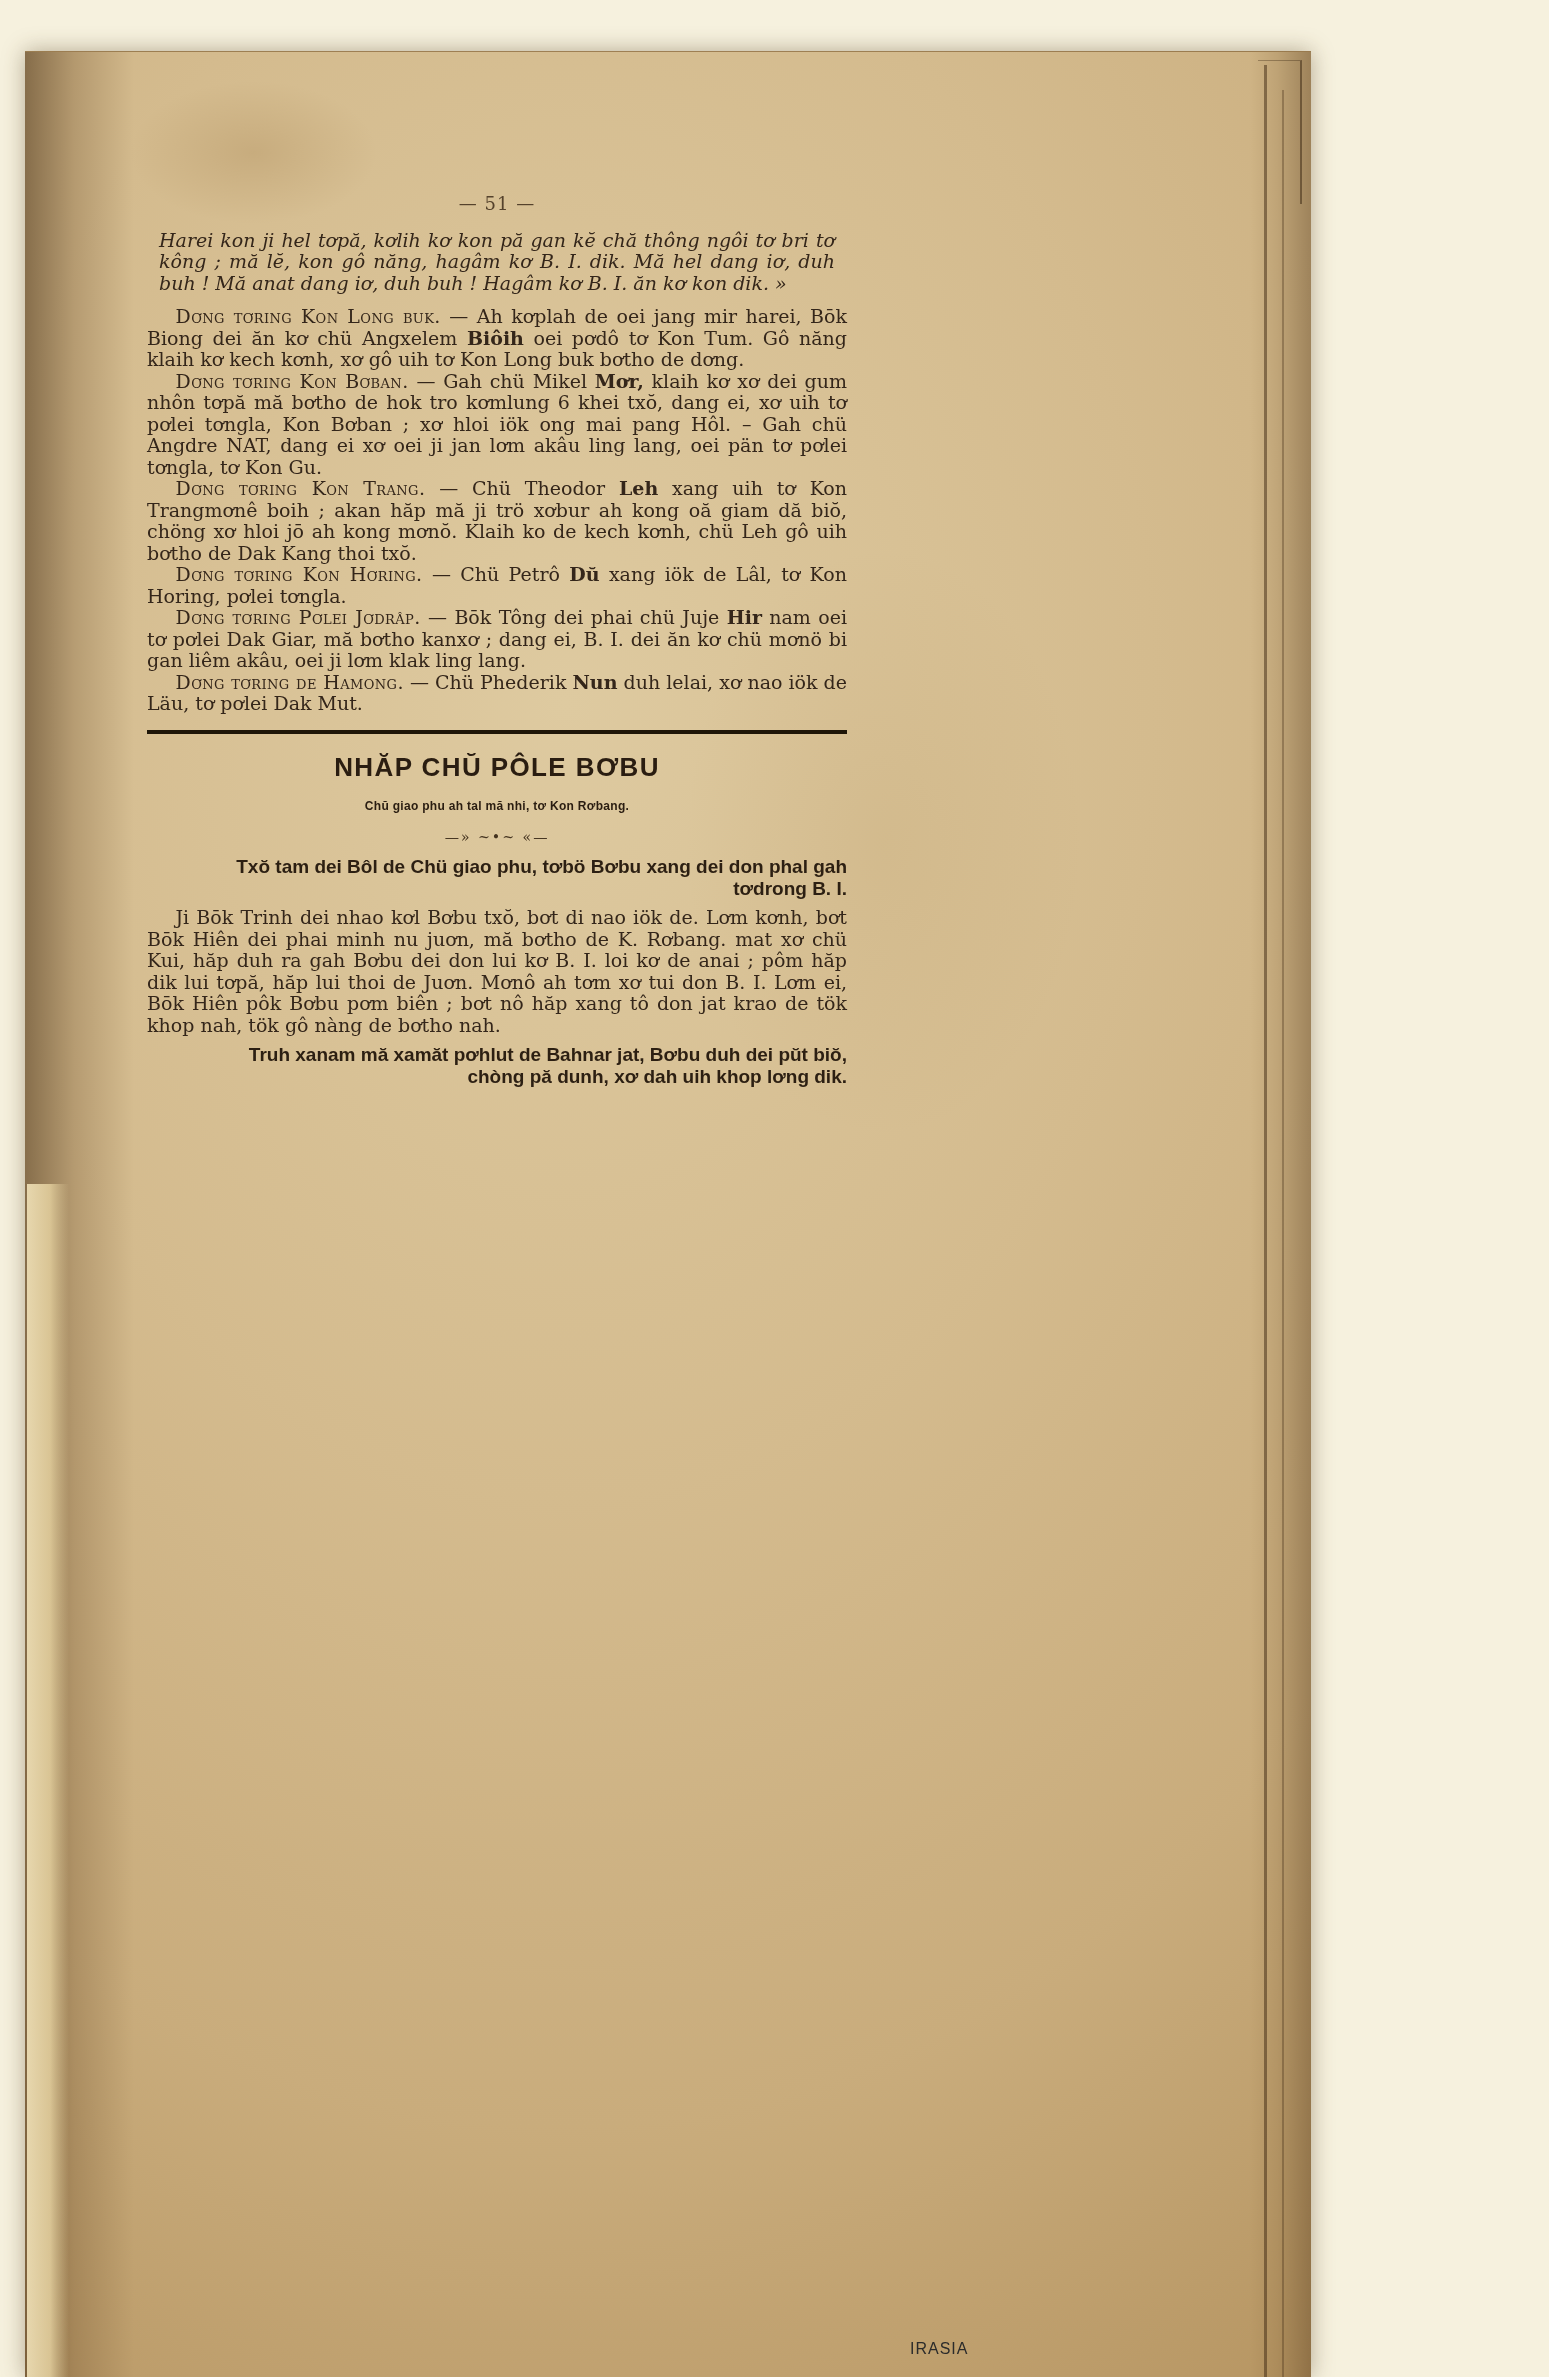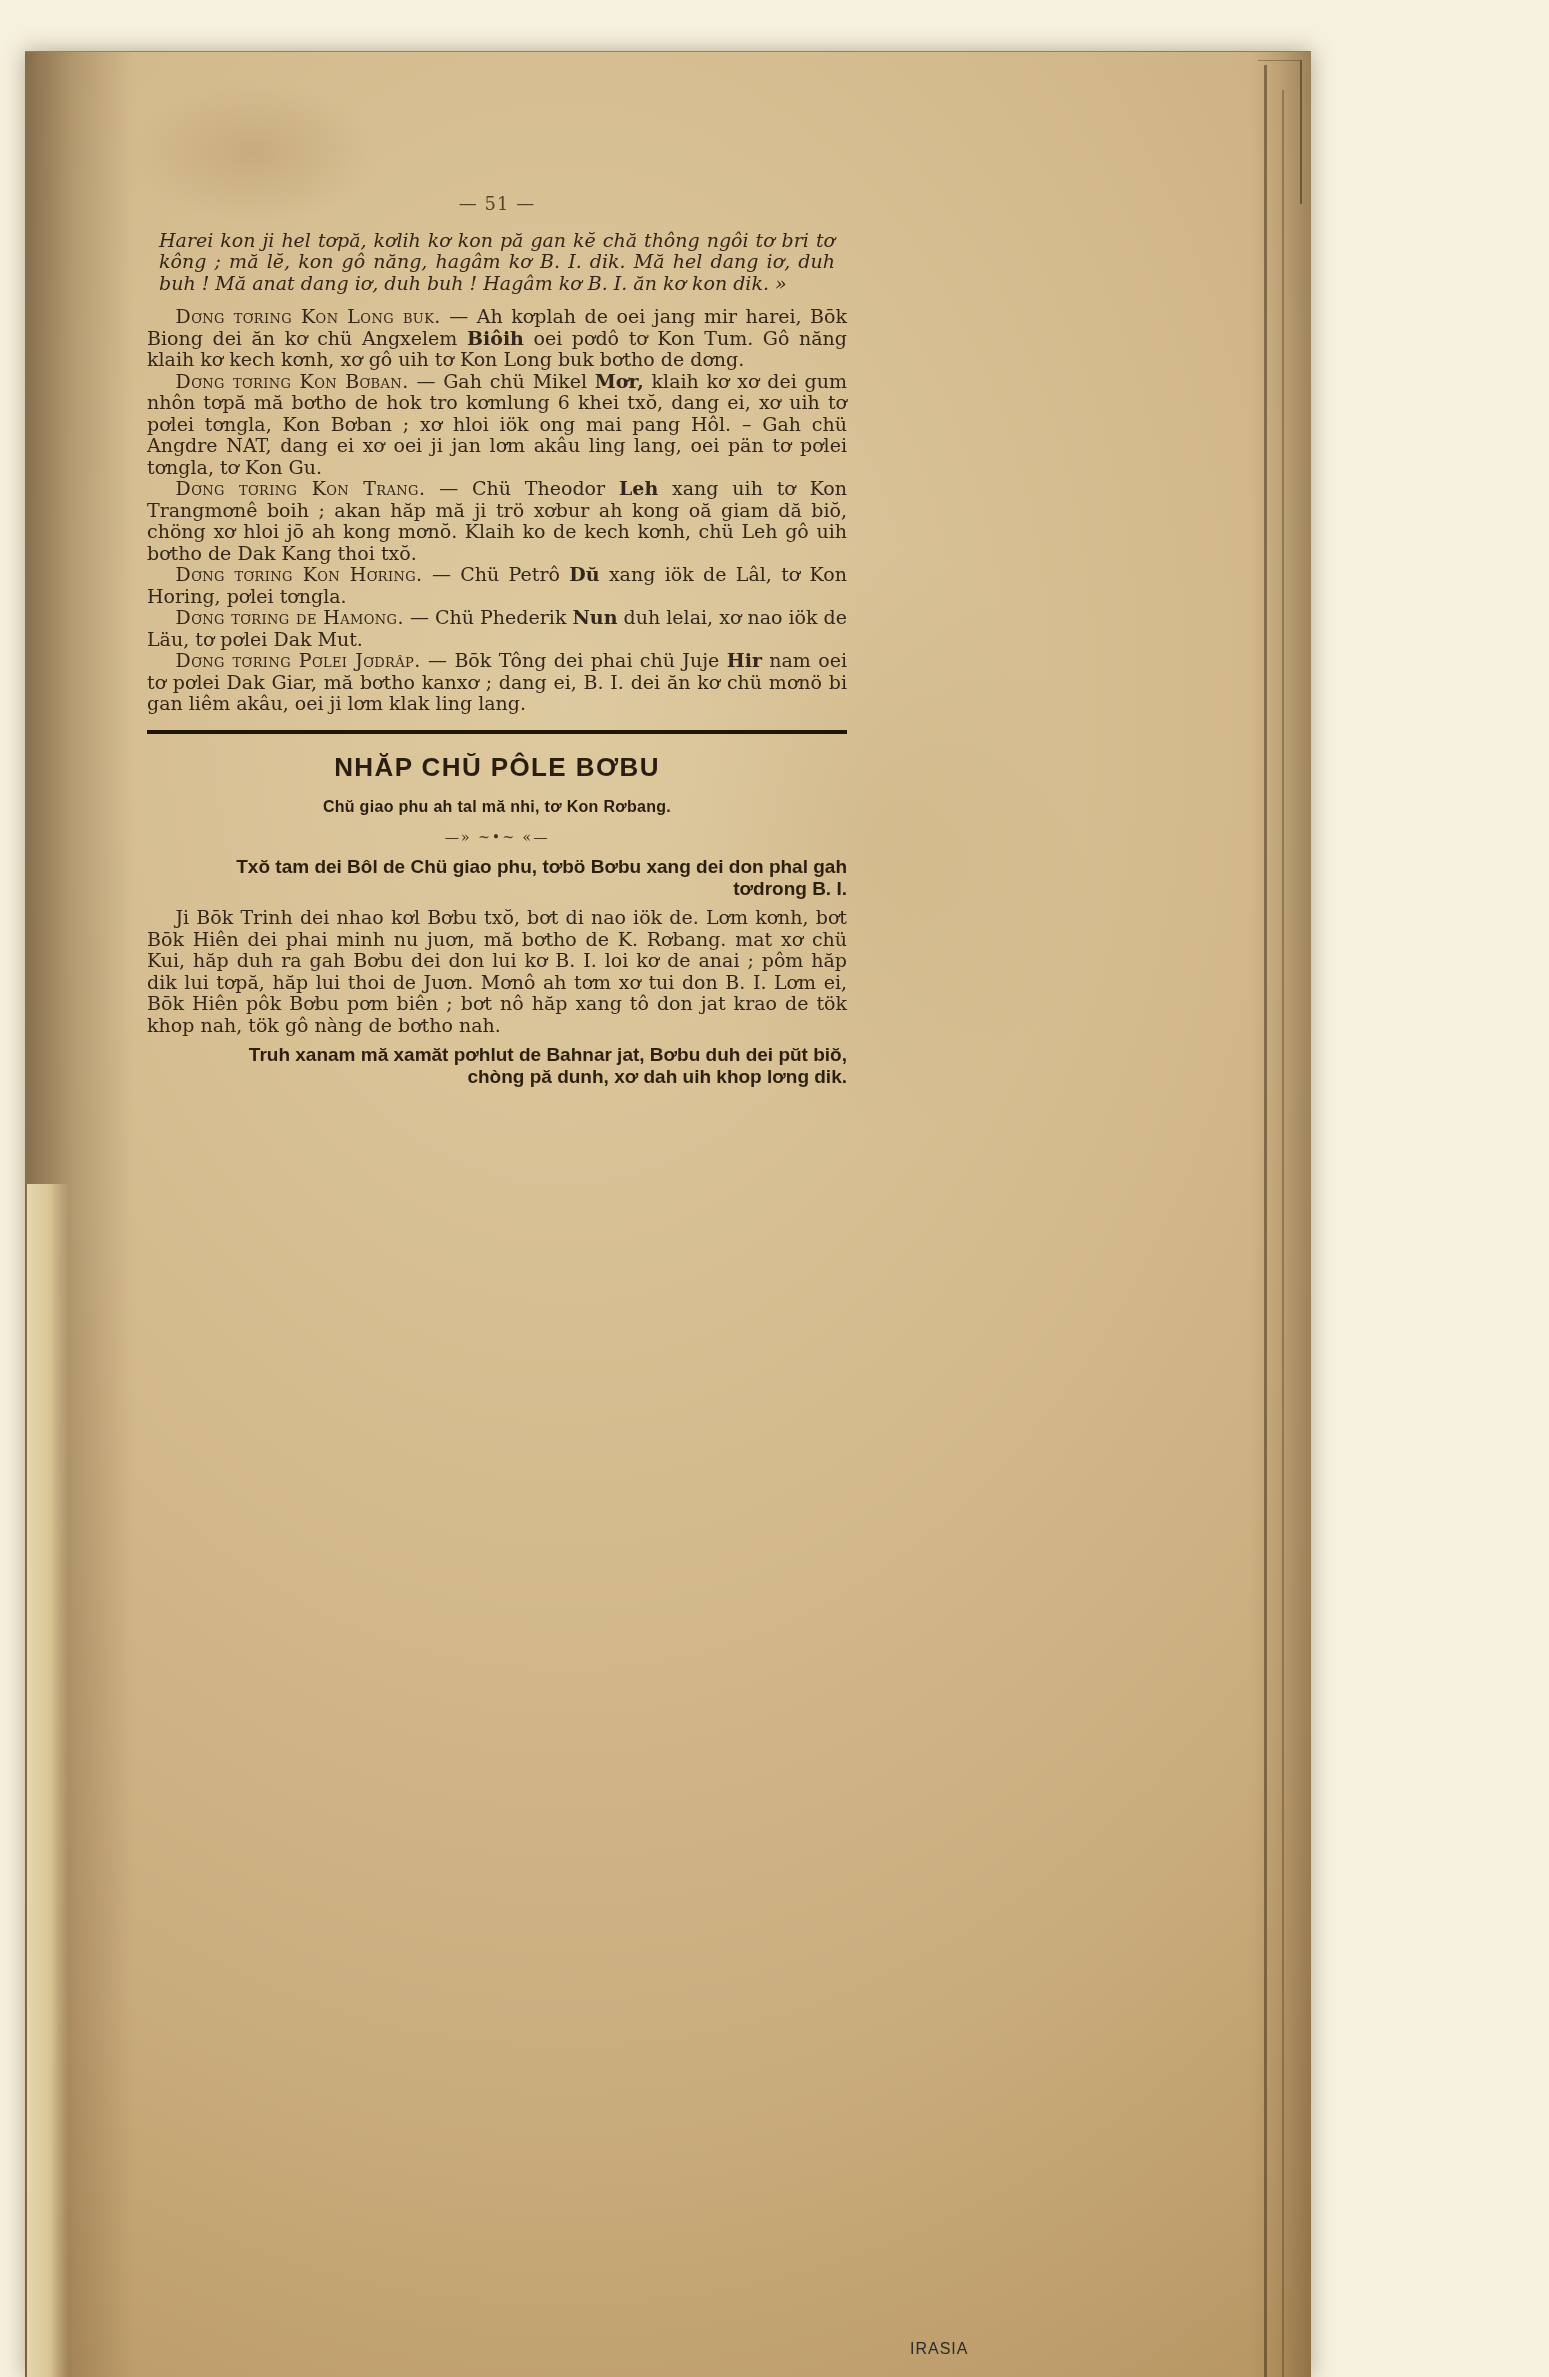--- a/index.html
+++ b/index.html
@@ -47,21 +47,21 @@
   .sc{font-variant:small-caps;letter-spacing:0.4px;}
   .bd{font-weight:bold;}
   .it{font-style:italic;}
   .rule{height:4.8px;background:#1f1608;margin:15px 0 0 0;}
   .h1{
     font-family:"Liberation Sans","DejaVu Sans",sans-serif;font-weight:bold;
     text-align:center;font-size:26px;letter-spacing:1.4px;color:#2a1d11;margin:23px 0 0 0;
   }
   .h2{
     font-family:"Liberation Sans","DejaVu Sans",sans-serif;font-weight:bold;
-    text-align:center;font-size:16px;letter-spacing:0.3px;color:#2a1d11;margin:17px 0 0 0;
+    text-align:center;font-size:12px;letter-spacing:0.3px;color:#2a1d11;margin:17px 0 0 0;
   }
   .ornament{text-align:center;font-size:14.3px;letter-spacing:1.9px;color:#44331f;margin:9.5px 0 3.8px 0;}
   .boldblock{
     font-family:"Liberation Sans","DejaVu Sans",sans-serif;font-weight:bold;
     font-size:19px;line-height:22px;text-align:right;margin:7.6px 0 7.6px 48px;color:#2c1f12;
   }
   .watermark{
     position:absolute;left:885px;top:2288px;
     font-family:"Liberation Sans","DejaVu Sans",sans-serif;
     font-size:16px;color:#2b2b2b;letter-spacing:1px;text-align:right;
@@ -81,22 +81,22 @@
   <div class="corner-step"></div>
 
   <div class="content">
     <div class="pagenum">—  51  —</div>
     <div>
         <p class="quote"><span class="it">Harei kon ji hel tơpă, kơlih kơ kon pă gan kĕ chă thông ngôi tơ bri tơ kông ; mă lĕ, kon gô năng, hagâm kơ B. I. dik. Mă hel dang iơ, duh buh ! Mă anat dang iơ, duh buh ! Hagâm kơ B. I. ăn kơ kon dik. »</span></p>
         <p class="para"><span class="sc">Dơng tơring Kon Long buk.</span><span> — Ah kơplah de oei jang mir harei, Bōk Biong dei ăn kơ chü Angxelem </span><span class="bd">Biôih</span><span> oei pơdô tơ Kon Tum. Gô năng klaih kơ kech kơnh, xơ gô uih tơ Kon Long buk bơtho de dơng.</span></p>
         <p class="para"><span class="sc">Dơng tơring Kon Bơban.</span><span> — Gah chü Mikel </span><span class="bd">Mơr,</span><span> klaih kơ xơ dei gum nhôn tơpă mă bơtho de hok tro kơmlung 6 khei txŏ, dang ei, xơ uih tơ pơlei tơngla, Kon Bơban ; xơ hloi iök ong mai pang Hôl. – Gah chü Angdre NAT, dang ei xơ oei ji jan lơm akâu ling lang, oei pän tơ pơlei tơngla, tơ Kon Gu.</span></p>
         <p class="para"><span class="sc">Dơng tơring Kon Trang.</span><span> — Chü Theodor </span><span class="bd">Leh</span><span> xang uih tơ Kon Trangmơnê boih ; akan hăp mă ji trö xơbur ah kong oă giam dă biŏ, chöng xơ hloi jō ah kong mơnŏ. Klaih ko de kech kơnh, chü Leh gô uih bơtho de Dak Kang thoi txŏ.</span></p>
         <p class="para"><span class="sc">Dơng tơring Kon Hơring.</span><span> — Chü Petrô </span><span class="bd">Dŭ</span><span> xang iök de Lâl, tơ Kon Horing, pơlei tơngla.</span></p>
+        <p class="para"><span class="sc">Dơng tơring Pơlei Jơdrâp.</span><span> — Bōk Tông dei phai chü Juje </span><span class="bd">Hir</span><span> nam oei tơ pơlei Dak Giar, mă bơtho kanxơ ; dang ei, B. I. dei ăn kơ chü mơnö bi gan liêm akâu, oei ji lơm klak ling lang.</span></p>
         <p class="para"><span class="sc">Dơng tơring de Hamong.</span><span> — Chü Phederik </span><span class="bd">Nun</span><span> duh lelai, xơ nao iök de Läu, tơ pơlei Dak Mut.</span></p>
-        <p class="para"><span class="sc">Dơng tơring Pơlei Jơdrâp.</span><span> — Bōk Tông dei phai chü Juje </span><span class="bd">Hir</span><span> nam oei tơ pơlei Dak Giar, mă bơtho kanxơ ; dang ei, B. I. dei ăn kơ chü mơnö bi gan liêm akâu, oei ji lơm klak ling lang.</span></p>
         <div class="rule"></div>
         <div class="h1">NHĂP CHŬ PÔLE BƠBU</div>
         <div class="h2">Chŭ giao phu ah tal mă nhi, tơ Kon Rơbang.</div>
         <div class="ornament">—» ~•~ «—</div>
         <p class="boldblock"><span class="bd">Txŏ tam dei Bôl de Chü giao phu, tơbö Bơbu xang dei don phal gah tơdrong B. I.</span></p>
         <p class="para"><span>Ji Bōk Trinh dei nhao kơl Bơbu txŏ, bơt di nao iök de. Lơm kơnh, bơt Bōk Hiên dei phai minh nu juơn, mă bơtho de K. Rơbang. mat xơ chü Kui, hăp duh ra gah Bơbu dei don lui kơ B. I. loi kơ de anai ; pôm hăp dik lui tơpă, hăp lui thoi de Juơn. Mơnô ah tơm xơ tui don B. I. Lơm ei, Bōk Hiên pôk Bơbu pơm biên ; bơt nô hăp xang tô don jat krao de tök khop nah, tök gô nàng de bơtho nah.</span></p>
         <p class="boldblock"><span class="bd">Truh xanam mă xamăt pơhlut de Bahnar jat, Bơbu duh dei pŭt biŏ, chòng pă dunh, xơ dah uih khop lơng dik.</span></p>
       </div>
   </div>
 

